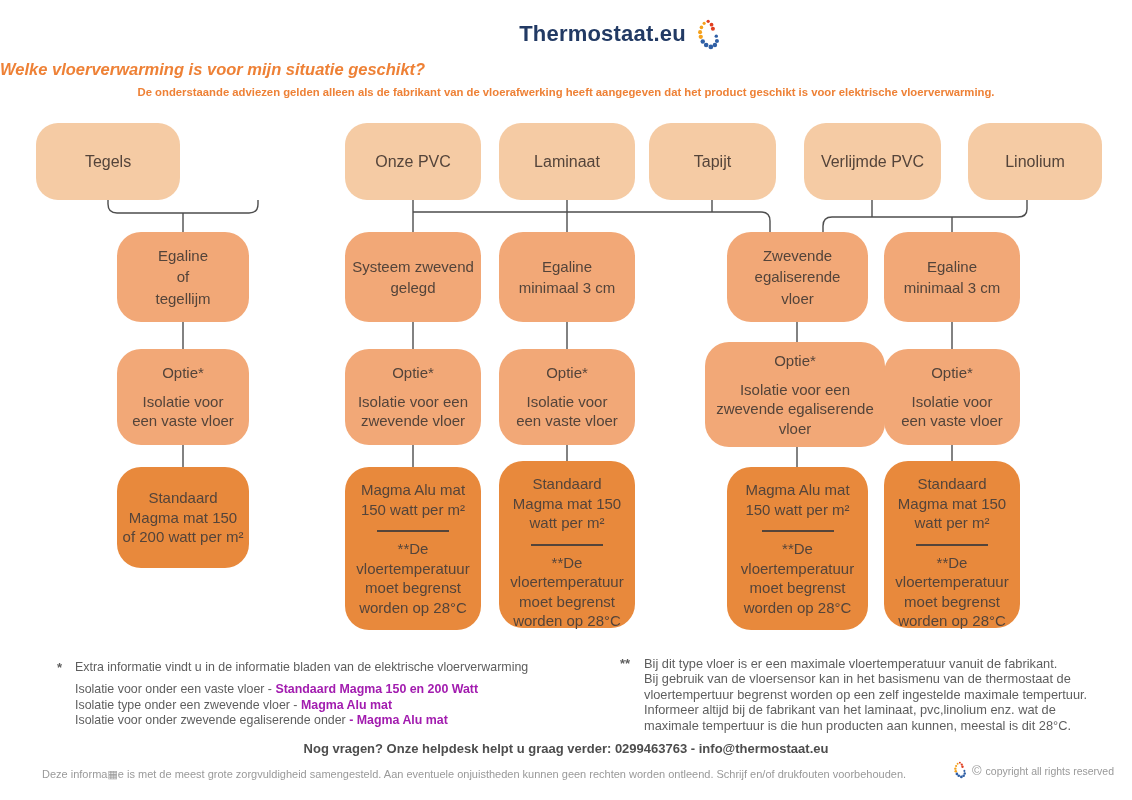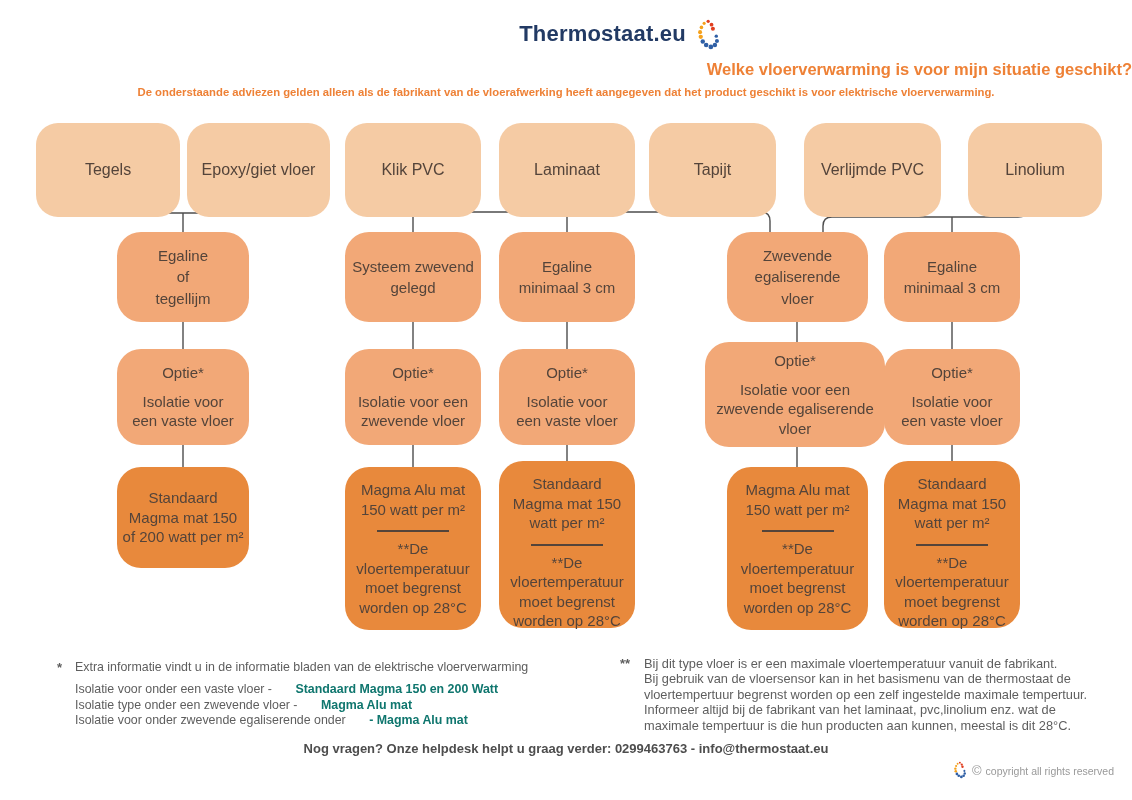--- a/index.html
+++ b/index.html
@@ -17,54 +17,55 @@
     font-size:22px; font-weight:700; letter-spacing:0.2px;
     color:var(--brand-navy,#223a64);
   }
   .flame { width:27px; height:33px; margin-left:8px; margin-top:2px; }
   .dot-o { fill:var(--logo-orange,#f5a11c); }
   .dot-r { fill:var(--logo-red,#e03e1f); }
   .dot-b { fill:var(--logo-blue,#2f5fa5); }
 
   .title {
     position:absolute; top:60px; left:0; width:100%;
-    text-align:right; font-size:16.5px; font-weight:700;
+    text-align:left; font-size:16.5px; font-weight:700;
     color:var(--accent-orange,#ee8136);
+    font-style:italic;
   }
   .subtitle {
     position:absolute; top:86px; left:0; width:100%;
     text-align:center; font-size:11.3px; font-weight:700; white-space:nowrap;
     color:var(--accent-orange,#ee8136);
   }
 
   
   .connectors { position:absolute; top:0; left:0; width:1132px; height:800px; }
   .connectors path { fill:none; stroke:var(--line-gray,#4d4d4d); stroke-width:1.4; }
 
   
   .box {
     position:absolute; box-sizing:border-box;
     display:flex; flex-direction:column; align-items:center; justify-content:center;
     text-align:center; color:var(--text-dark,#54443a); white-space:pre-line;
   }
-  .r1 { top:123px; height:94px; border-radius:22px; background:var(--row1-box,#f5cba4); font-size:16px; }
+  .r1 { top:123px; height:77px; border-radius:22px; background:var(--row1-box,#f5cba4); font-size:16px; }
   .r2 { top:232px; height:90px; border-radius:24px; background:var(--row23-box,#f2a877); font-size:15px; line-height:1.42; }
   .r3 { border-radius:24px; background:var(--row23-box,#f2a877); font-size:15px; line-height:1.3; }
   .opt-title { margin-bottom:9px; }
   .r4 { border-radius:24px; background:var(--row4-box,#e8893c); font-size:15px; line-height:1.3; }
   .r4.stack { justify-content:flex-start; padding-top:13px; }
   .divider { width:72px; border-top:2px solid var(--text-dark,#54443a); margin:11px 0 7px 0; }
 
   
   .fn-left { position:absolute; left:57px; top:660px; width:540px; color:var(--footnote-gray,#5e5e5e); font-size:12.4px; }
   .fn-row { display:flex; }
   .fn-marker { font-weight:700; width:18px; flex:0 0 18px; font-size:13px; }
   .fn-intro { }
   .fn-lines { margin-left:18px; margin-top:7px; line-height:1.26; }
-  .fn-lines b { color:#0f766e;margin-left:20px; }
+  .fn-lines b { color:#a21caf; }
 
   .fn-right { position:absolute; left:620px; top:656px; width:500px; display:flex; color:var(--footnote-gray,#5e5e5e); font-size:12.8px; }
   .fn-right .fn-marker { width:24px; flex:0 0 24px; }
   .fn-right-text { white-space:pre-line; line-height:1.21; }
 
   .helpdesk {
     position:absolute; top:741px; left:0; width:100%;
     text-align:center; font-size:13px; font-weight:700; color:#4d4d4d;
   }
 
@@ -121,22 +122,21 @@
     <path d="M797,322 V342"></path>
     <path d="M952,322 V349"></path>
     <path d="M183,445 V467"></path>
     <path d="M413,445 V467"></path>
     <path d="M567,445 V461"></path>
     <path d="M797,447 V467"></path>
     <path d="M952,445 V461"></path>
   </svg>
 
   <div class="box r1" style="left:36px;width:144px"><span>Tegels</span></div>
-  <div class="box r1" style="left:187px;width:143px"><span>Epoxy/giet vloer</span></div>
-  <div class="box r1" style="left:345px;width:136px"><span>Klik PVC</span></div>
+  <div class="box r1" style="left:345px;width:136px"><span>Onze PVC</span></div>
   <div class="box r1" style="left:499px;width:136px"><span>Laminaat</span></div>
   <div class="box r1" style="left:804px;width:137px"><span>Verlijmde PVC</span></div>
   <div class="box r1" style="left:649px;width:127px"><span>Tapijt</span></div>
   <div class="box r1" style="left:968px;width:134px"><span>Linolium</span></div>
 
   <div class="box r2" style="left:117px;width:132px"><span>Egaline
 of
 tegellijm</span></div>
   <div class="box r2" style="left:345px;width:136px"><span>Systeem zwevend
 gelegd</span></div>
@@ -235,20 +235,21 @@
     <span class="fn-marker">**</span>
     <span class="fn-right-text">Bij dit type vloer is er een maximale vloertemperatuur vanuit de fabrikant.
 Bij gebruik van de vloersensor kan in het basismenu van de thermostaat de
 vloertempertuur begrenst worden op een zelf ingestelde maximale tempertuur.
 Informeer altijd bij de fabrikant van het laminaat, pvc,linolium enz. wat de
 maximale tempertuur is die hun producten aan kunnen, meestal is dit 28°C.</span>
   </div>
 
   <div class="helpdesk">Nog vragen? Onze helpdesk helpt u graag verder: 0299463763 - info@thermostaat.eu</div>
 
+  <div class="disclaimer">Deze informa▦e is met de meest grote zorgvuldigheid samengesteld. Aan eventuele onjuistheden kunnen geen rechten worden ontleend. Schrijf en/of drukfouten voorbehouden.</div>
   <div class="copyright">
     <svg class="flame small" viewBox="0 0 40 48">
       <circle class="dot-r" cx="21" cy="3" r="2.6"></circle>
         <circle class="dot-r" cx="26" cy="8" r="3.0"></circle>
         <circle class="dot-r" cx="28" cy="14" r="3.2"></circle>
       <circle class="dot-o" cx="15" cy="6" r="2.5"></circle>
         <circle class="dot-o" cx="11" cy="12" r="2.9"></circle>
         <circle class="dot-o" cx="9" cy="19" r="3.2"></circle>
         <circle class="dot-o" cx="10" cy="26" r="3.4"></circle>
       <circle class="dot-b" cx="13" cy="33" r="3.5"></circle>

